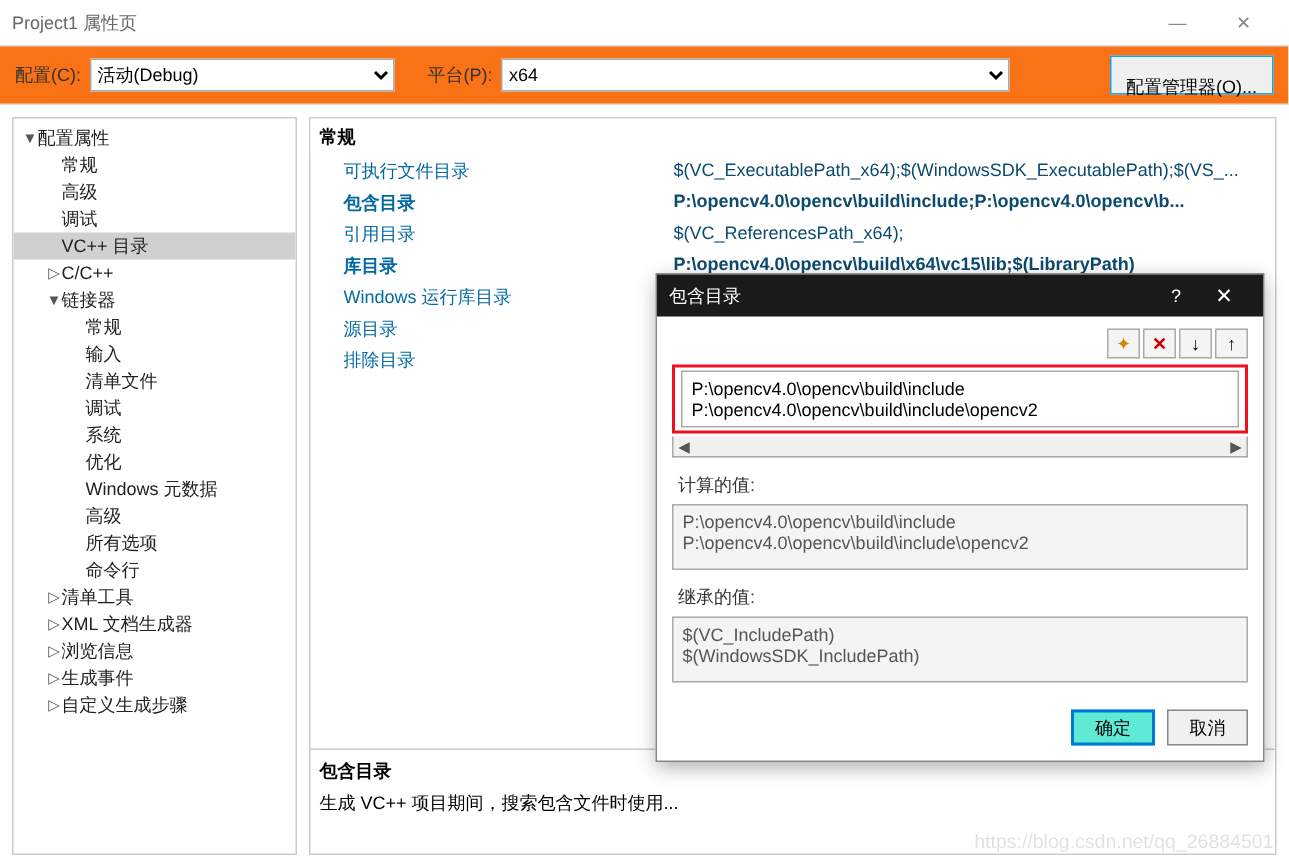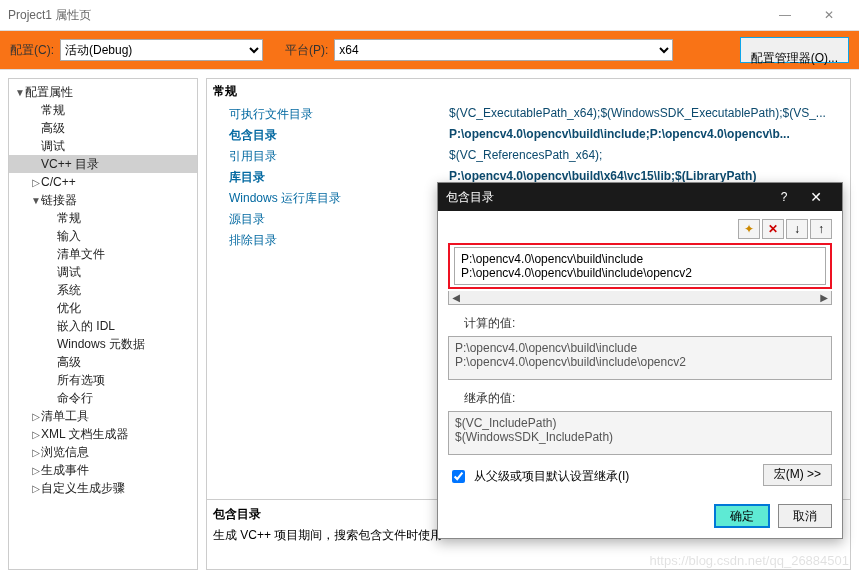--- a/index.html
+++ b/index.html
@@ -35,21 +35,21 @@
 .popup .ptitle .x { width: 36px; text-align: center; font-size: 14px; }
 .popup .pbody { padding: 8px 10px; }
 .popup .tools { display: flex; justify-content: flex-end; gap: 2px; margin-bottom: 4px; }
 .popup .tools .tb { width: 22px; height: 20px; border: 1px solid #aaa; display: flex; align-items: center; justify-content: center; background: #f4f4f4; }
 .redbox { border: 2px solid #e12; padding: 2px 4px; margin-bottom: 2px; }
 .listbox { border: 1px solid #aaa; background: #fff; padding: 4px 6px; max-height: 70px; overflow: auto; }
 .listbox .ln { white-space: nowrap; }
 .scrollbar { border: 1px solid #aaa; border-top: none; height: 14px; background: #f0f0f0; display: flex; align-items: center; }
 .scrollbar .sa { width: 14px; text-align: center; color: #555; font-size: 10px; }
 .scrollbar .fill { flex: 1; }
-.lbl { margin: 10px 16px 4px; color: #333; }
+.lbl { margin: 10px 4px 4px; color: #333; }
 .greybox { border: 1px solid #aaa; background: #f4f4f4; padding: 4px 6px; color: #555; min-height: 44px; }
 .chk { display: flex; align-items: center; gap: 6px; margin-top: 12px; }
 .footer { display: flex; justify-content: flex-end; align-items: center; gap: 8px; padding: 10px; }
 .footer .btn { height: 24px; padding: 0 14px; border: 1px solid #888; background: #f0f0f0; }
 .footer .btn.primary { border: 2px solid #0078d7; background: #5eead4; }
 .macro { float: right; margin-top: -4px; }
 .watermark { position: absolute; right: 10px; bottom: 6px; color: rgba(0,0,0,.12); font-size: 13px; }
 </style>
 </head>
 <body>
@@ -120,24 +120,20 @@
       <div class="item" style="padding-left: 38px;">
         <span class="arrow"></span>
         <span>系统</span>
       </div>
       <div class="item" style="padding-left: 38px;">
         <span class="arrow"></span>
         <span>优化</span>
       </div>
       <div class="item" style="padding-left: 38px;">
         <span class="arrow"></span>
-        <span>嵌入的 IDL</span>
-      </div>
-      <div class="item" style="padding-left: 38px;">
-        <span class="arrow"></span>
         <span>Windows 元数据</span>
       </div>
       <div class="item" style="padding-left: 38px;">
         <span class="arrow"></span>
         <span>高级</span>
       </div>
       <div class="item" style="padding-left: 38px;">
         <span class="arrow"></span>
         <span>所有选项</span>
       </div>
@@ -238,26 +234,20 @@
         <div class="ln">P:\opencv4.0\opencv\build\include</div>
         <div class="ln">P:\opencv4.0\opencv\build\include\opencv2</div>
       </div>
 
     <div class="lbl">继承的值:</div>
     <div class="greybox" id="inherited">
         <div class="ln">$(VC_IncludePath)</div>
         <div class="ln">$(WindowsSDK_IncludePath)</div>
       </div>
 
-    <div class="chk">
-      <input type="checkbox" checked="" style="">
-      <span>从父级或项目默认设置继承(I)</span>
-      <span style="flex:1"></span>
-      <button class="btn macro" style="border:1px solid #aaa;height:22px;padding:0 10px;background:#f0f0f0">宏(M) &gt;&gt;</button>
-    </div>
   </div>
   <div class="footer">
     <button class="btn primary">确定</button>
     <button class="btn">取消</button>
   </div>
 </div>
 
 <div class="watermark">https://blog.csdn.net/qq_26884501</div>
 
 </body></html>

